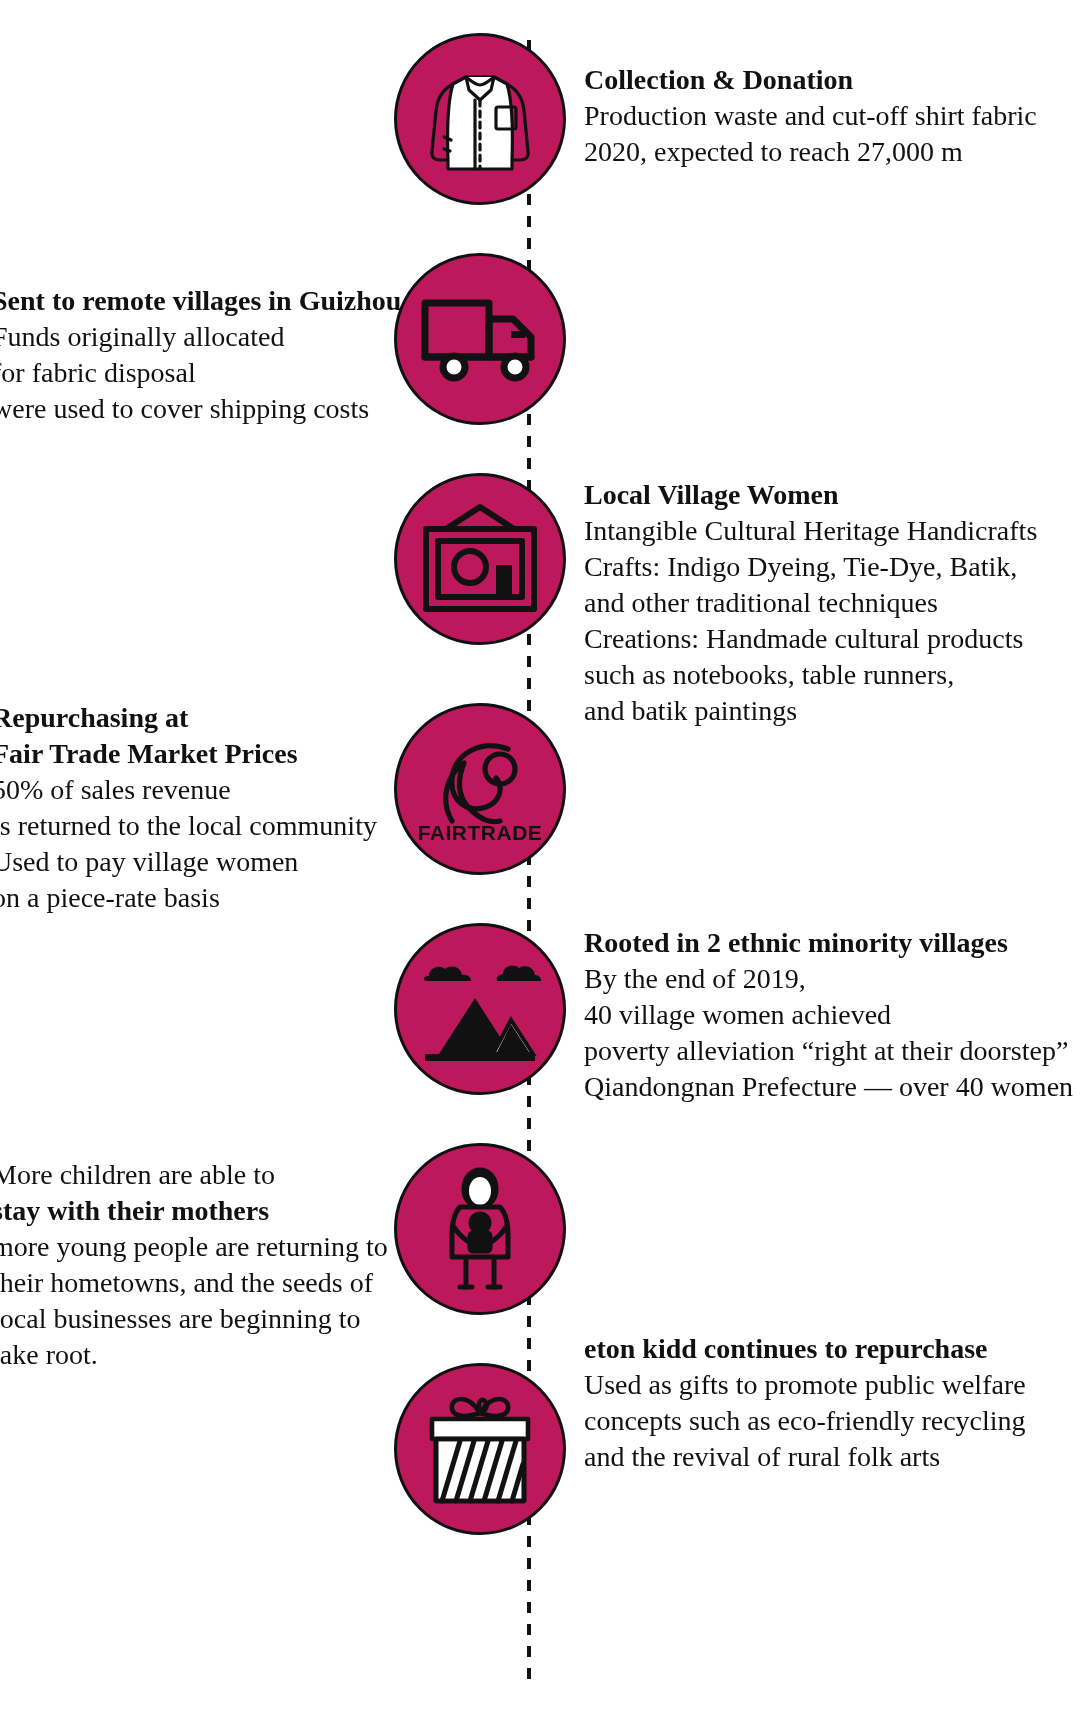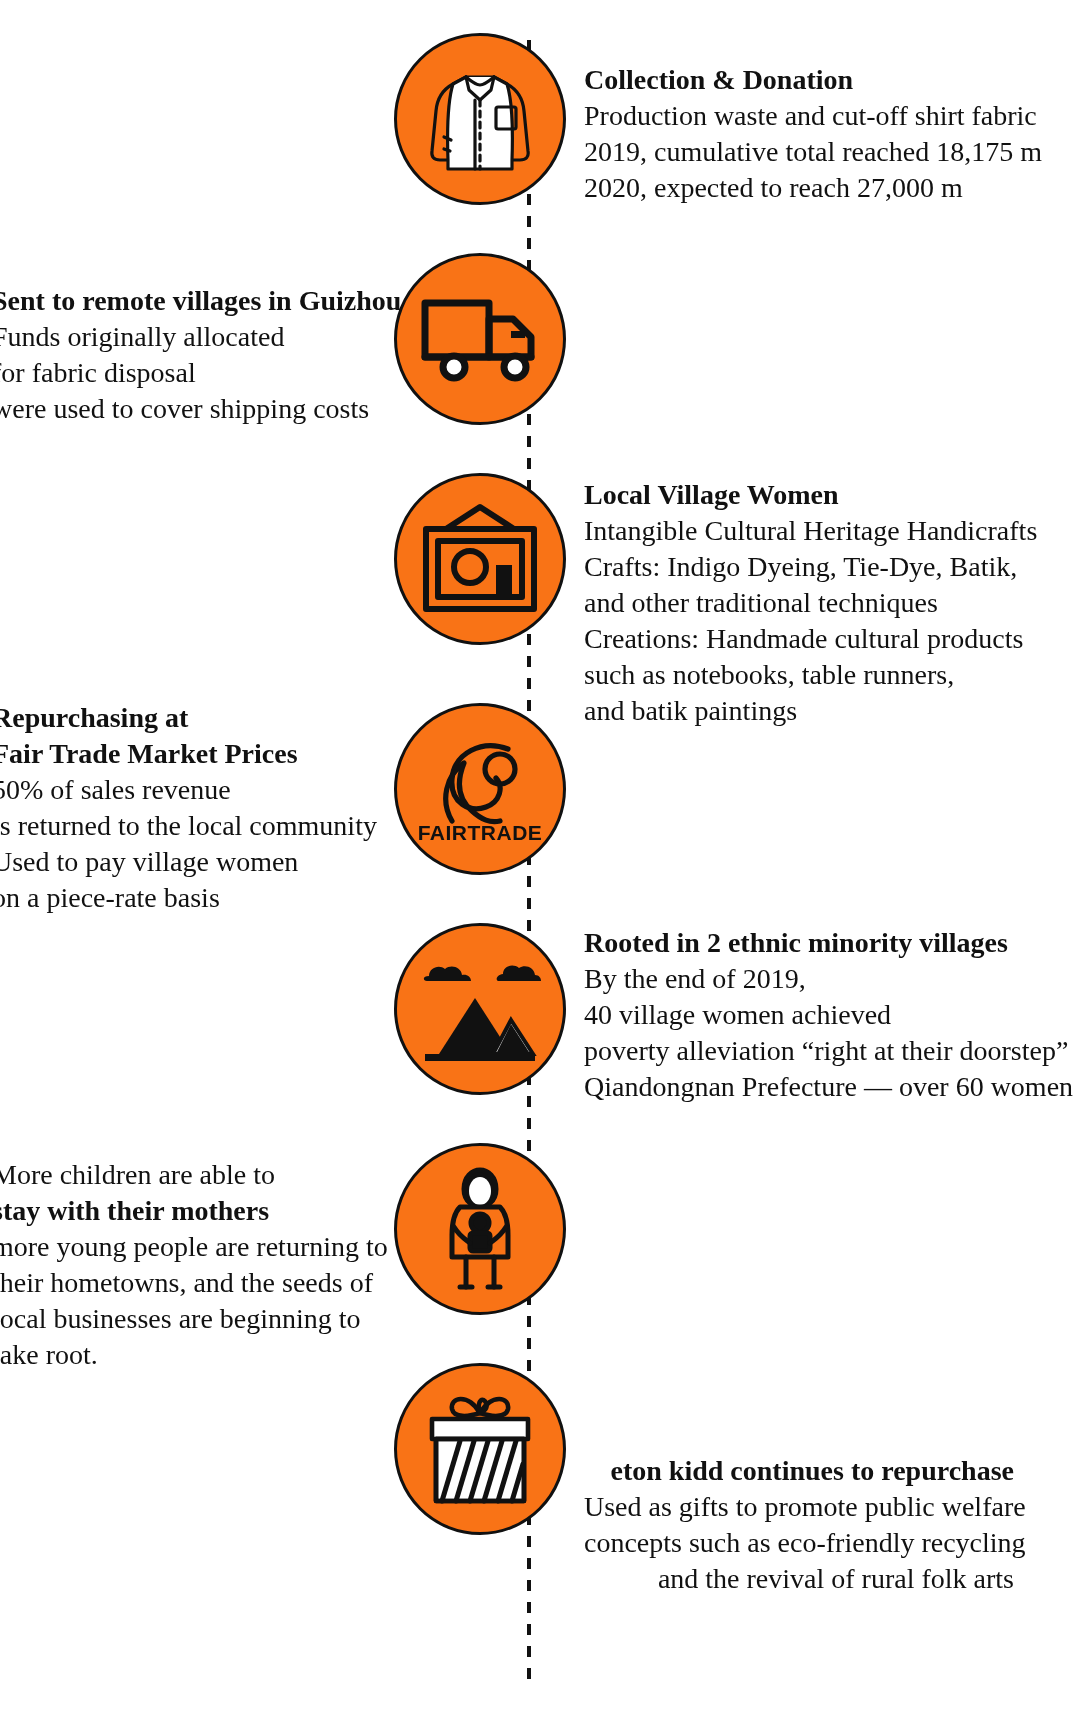--- a/index.html
+++ b/index.html
@@ -19,21 +19,21 @@
       to bottom,
       #111111 0px, #111111 11px,
       rgba(0,0,0,0) 11px, rgba(0,0,0,0) 22px);
     z-index:0;
   }
 
   
   .node{
     position:absolute; left:394px; width:172px; height:172px;
     border:3px solid #111111; border-radius:50%;
-    background:#f97316; z-index:2;
+    background:#be185d; z-index:2;
     display:flex; align-items:center; justify-content:center;
   }
   .node svg{ display:block; }
 
   
   .block{ position:absolute; line-height:1.285; }
   .block.right{ left:584px; width:430px; text-align:left; }
   .block.left{  right:716px; width:372px; text-align:left; }
   .ln{ font-size:28px; white-space:nowrap; }
   .ln.b, .ln .b{ font-weight:bold; }
@@ -147,21 +147,20 @@
             <path d="M94 112 L105 75"></path>
         </g>
         <rect x="18" y="50" width="88" height="62" fill="none"></rect>
       </svg>
     </span>
   </div>
 
   <div class="block right" style="top:62px;">
       <div class="ln b">Collection &amp; Donation</div>
       <div class="ln">Production waste and cut-off shirt fabric</div>
-      <div class="ln">2019, cumulative total reached 18,175 m</div>
       <div class="ln">2020, expected to reach 27,000 m</div>
     </div>
   <div class="block left" style="top:283px;">
       <div class="ln b">Sent to remote villages in Guizhou</div>
       <div class="ln">Funds originally allocated</div>
       <div class="ln">for fabric disposal</div>
       <div class="ln">were used to cover shipping costs</div>
     </div>
   <div class="block right" style="top:477px;">
       <div class="ln b">Local Village Women</div>
@@ -178,30 +177,30 @@
       <div class="ln"><span class="b">50%</span><span> of sales revenue</span></div>
       <div class="ln">is returned to the local community</div>
       <div class="ln">Used to pay village women</div>
       <div class="ln">on a piece-rate basis</div>
     </div>
   <div class="block right" style="top:925px;">
       <div class="ln b">Rooted in 2 ethnic minority villages</div>
       <div class="ln">By the end of 2019,</div>
       <div class="ln">40 village women achieved</div>
       <div class="ln">poverty alleviation “right at their doorstep”</div>
-      <div class="ln">Qiandongnan Prefecture — over 60 women</div>
+      <div class="ln">Qiandongnan Prefecture — over 40 women</div>
     </div>
   <div class="block left" style="top:1157px;">
       <div class="ln">More children are able to</div>
       <div class="ln b">stay with their mothers</div>
       <div class="ln">more young people are returning to</div>
       <div class="ln">their hometowns, and the seeds of</div>
       <div class="ln">local businesses are beginning to</div>
       <div class="ln">take root.</div>
     </div>
-  <div class="block right" style="top:1453px;text-align:right;">
+  <div class="block right" style="top:1331px;">
       <div class="ln b">eton kidd continues to repurchase</div>
       <div class="ln">Used as gifts to promote public welfare</div>
       <div class="ln">concepts such as eco-friendly recycling</div>
       <div class="ln">and the revival of rural folk arts</div>
     </div>
 
 </div>
 
 </body></html>

